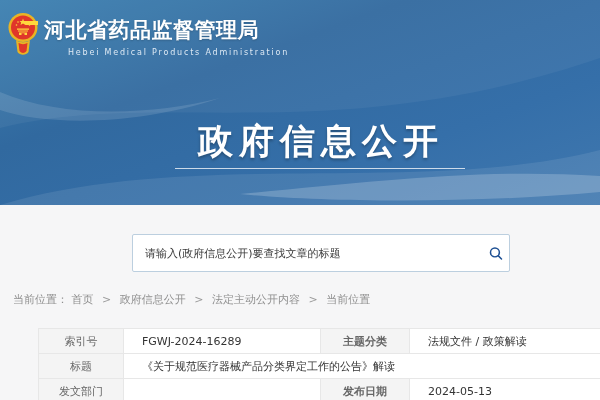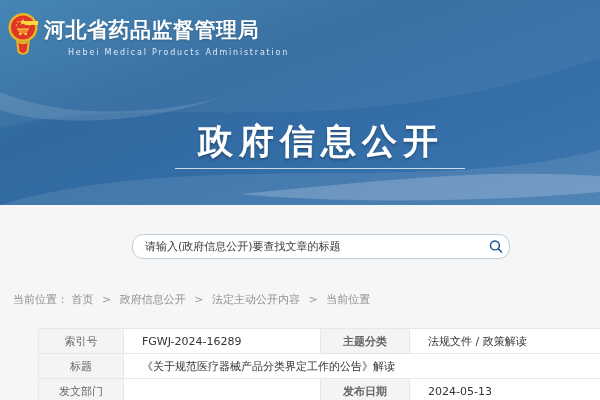--- a/index.html
+++ b/index.html
@@ -16,22 +16,22 @@
   .agency-name-en{margin-top:4px;font-size:8px;letter-spacing:1.8px;color:#dde9f4;white-space:nowrap;padding-left:24px;}
   .banner-title{position:absolute;left:21px;top:118px;width:600px;text-align:center;
     color:#fff;font-size:35px;font-weight:bold;letter-spacing:6px;white-space:nowrap;
     text-shadow:0 2px 3px rgba(0,0,0,0.28);}
   .banner-underline{position:absolute;left:175px;top:168px;width:290px;height:1px;
     background:rgba(255,255,255,0.75);}
 
   
   .content{position:absolute;left:0;top:205px;width:600px;height:195px;background:#f6f6f7;}
 
-  .search-bar{position:absolute;left:132px;top:29px;width:378px;height:25px;box-sizing:border-box;
-    background:#fff;border:1px solid #bccfdf;border-radius:11px;display:flex;align-items:center;}
+  .search-bar{position:absolute;left:132px;top:29px;width:378px;height:38px;box-sizing:border-box;
+    background:#fff;border:1px solid #bccfdf;border-radius:2px;display:flex;align-items:center;}
   .search-input{flex:1;height:100%;border:none;outline:none;background:transparent;
     font-size:11px;color:#333;padding:0 6px 0 12px;font-family:inherit;}
   .search-input::placeholder{color:#3a3a3a;opacity:1;}
   .search-btn{width:26px;height:100%;display:flex;align-items:center;justify-content:center;
     cursor:pointer;background:transparent;border:none;}
 
   .breadcrumb{position:absolute;left:13px;top:87px;font-size:11px;color:#8f8f8f;white-space:nowrap;}
   .breadcrumb a{color:#8f8f8f;text-decoration:none;cursor:pointer;}
   .breadcrumb .sep{margin:0 5px;color:#9a9a9a;}
 

